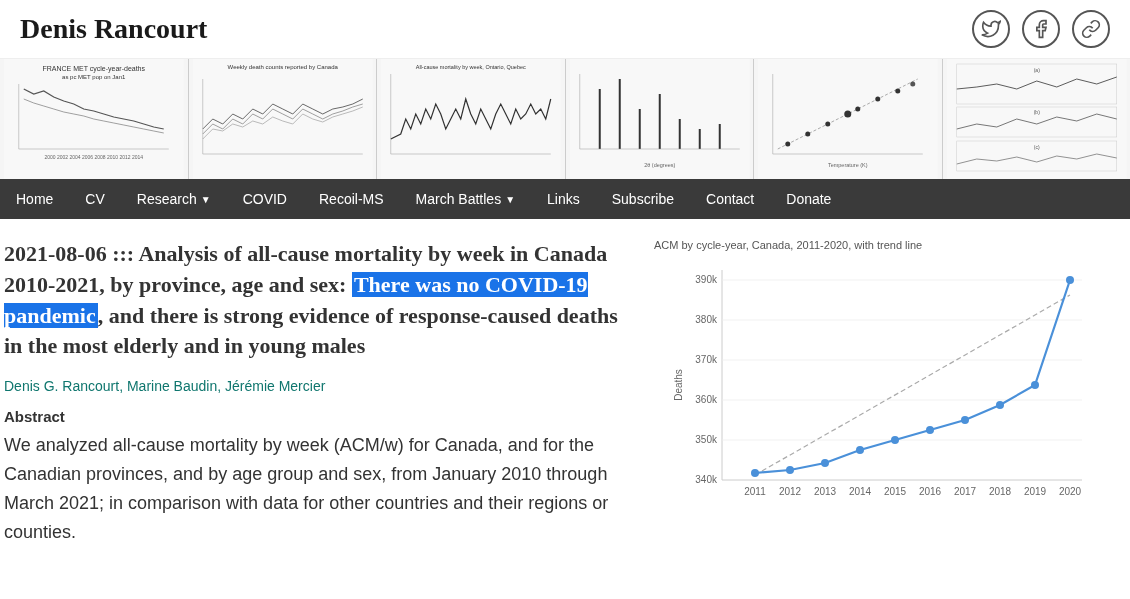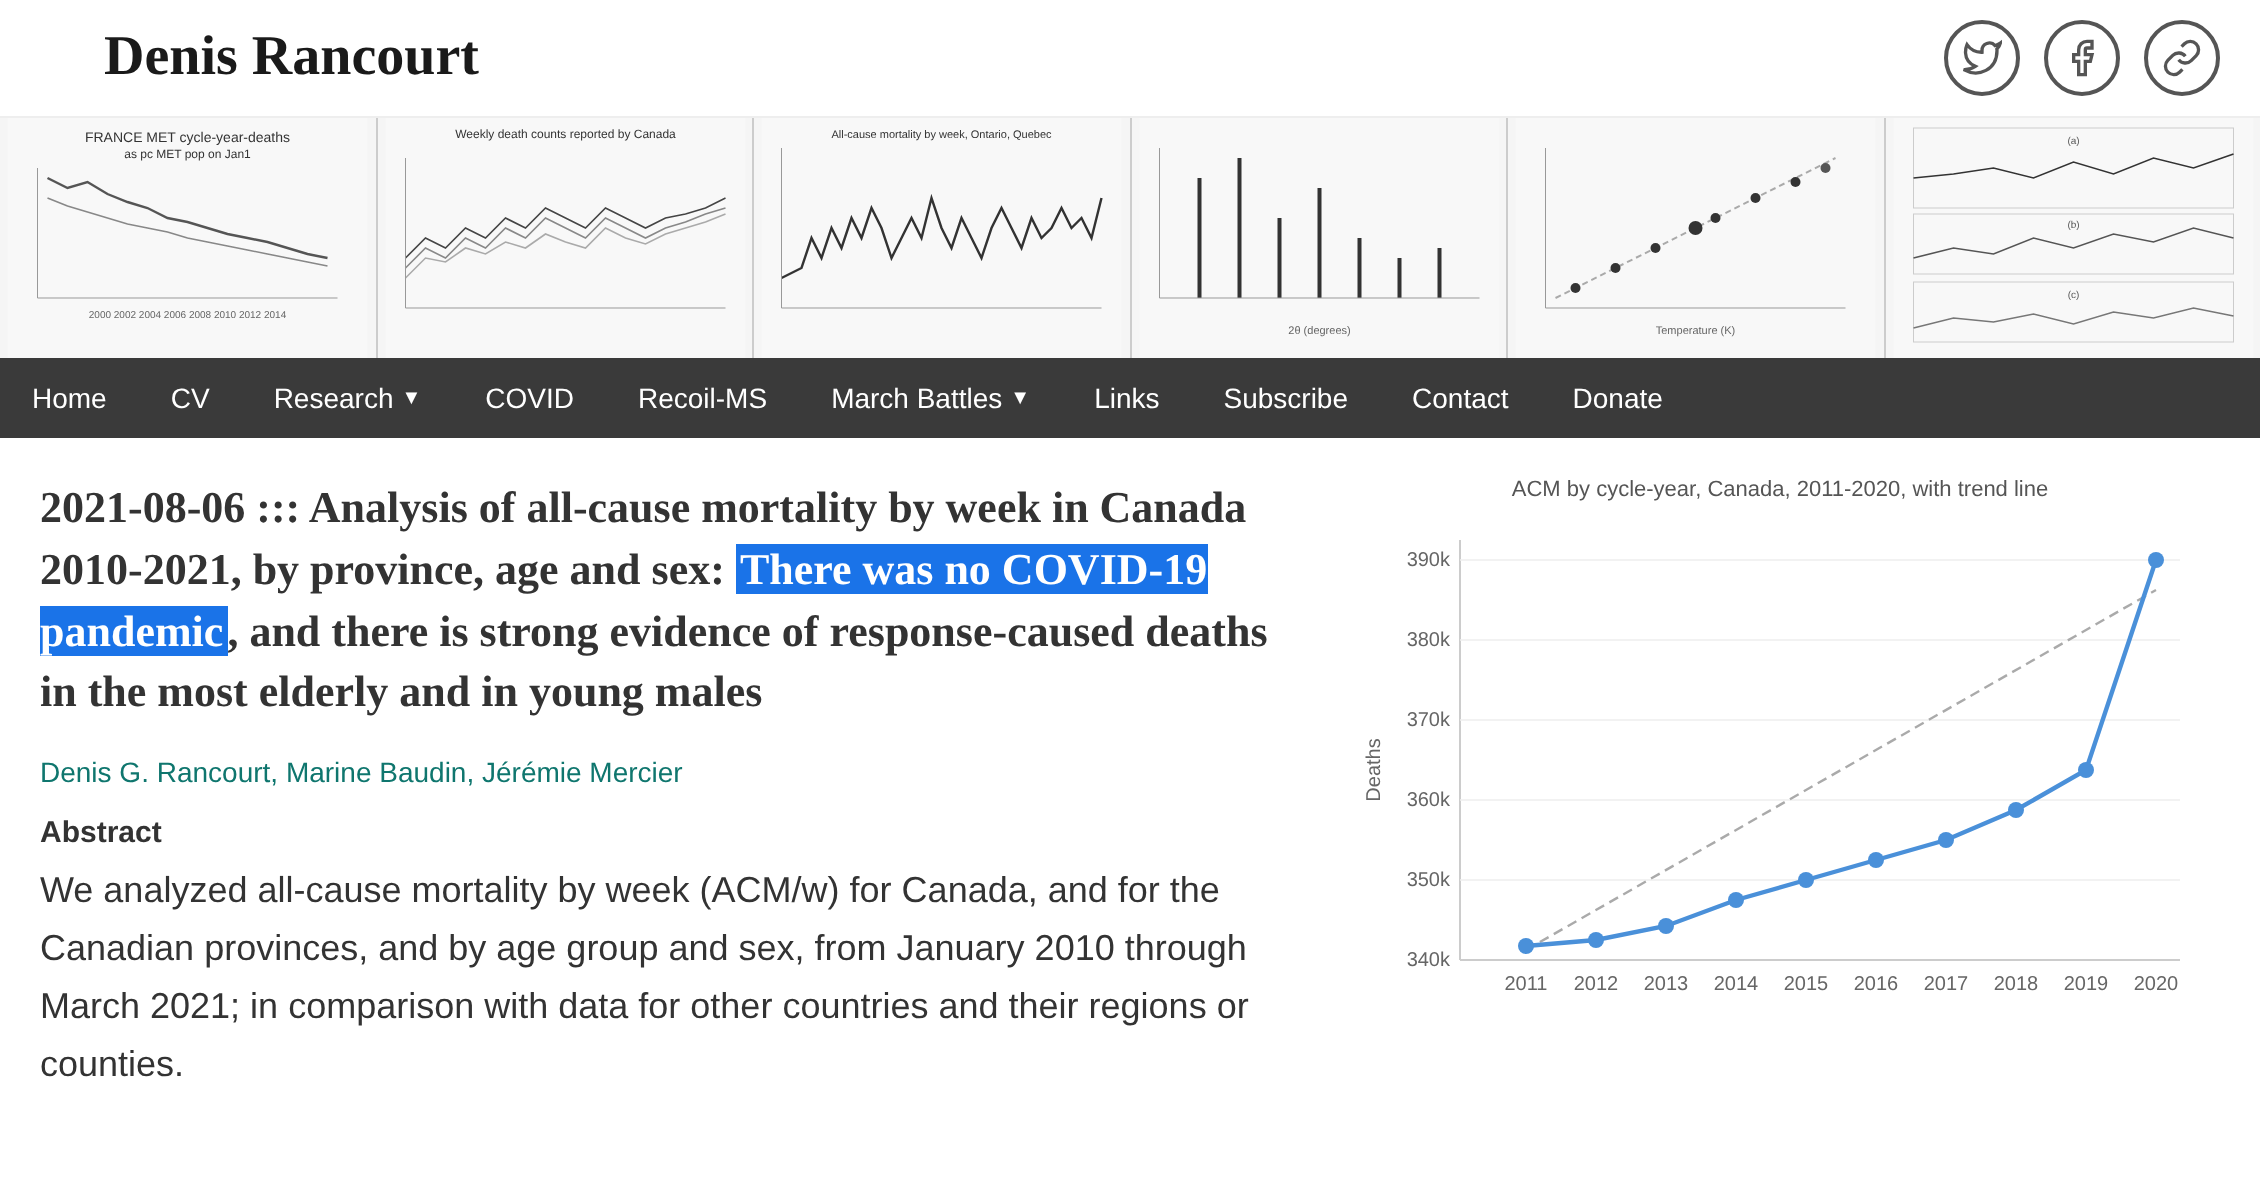--- a/index.html
+++ b/index.html
@@ -11,21 +11,20 @@
       padding: 10px 20px;
       display: flex;
       align-items: center;
       justify-content: space-between;
       border-bottom: 1px solid #eee;
     }
     .site-title {
       font-size: 28px;
       font-weight: bold;
       color: #1a1a1a;
-      margin-left: 32px;
     }
     .social-icons {
       display: flex;
       gap: 12px;
     }
     .social-icon {
       width: 38px;
       height: 38px;
       border-radius: 50%;
       border: 2px solid #555;
@@ -78,41 +77,40 @@
       font-size: 14px;
       cursor: pointer;
       white-space: nowrap;
       text-align: right;
     }
     .nav-arrow { font-size: 10px; }
 
     
     .main-content {
       display: flex;
-      padding: 20px 20px 20px 20px;
+      padding: 20px 20px 20px 4px;
       gap: 30px;
     }
     .article-text {
       flex: 0 0 620px;
     }
     .article-title {
       font-size: 22px;
       font-weight: bold;
       line-height: 1.4;
       margin-bottom: 16px;
     }
     .highlight {
       background: #1a73e8;
       color: #fff;
       padding: 0 2px;
     }
     .chart-area {
       flex: 1;
       min-width: 380px;
-      text-align: center;
     }
     .chart-container {
       width: 100%;
       height: 260px;
       position: relative;
     }
 
     .authors {
       font-size: 14px;
       color: #0f766e;

